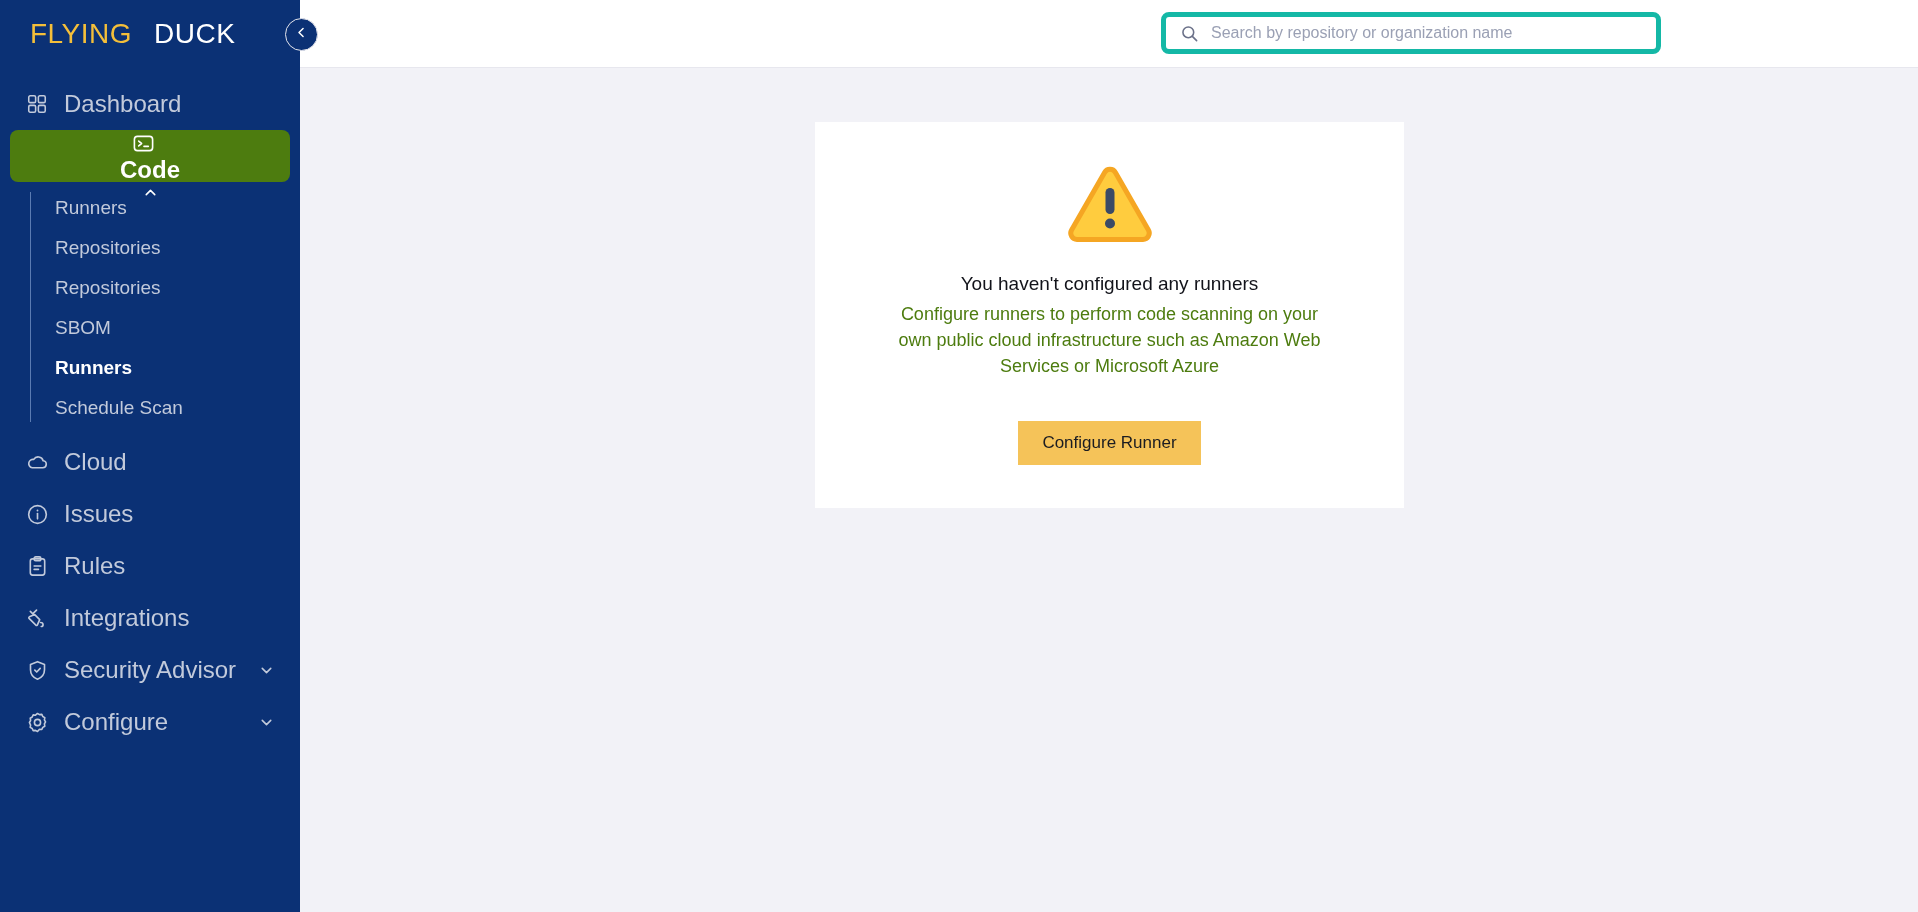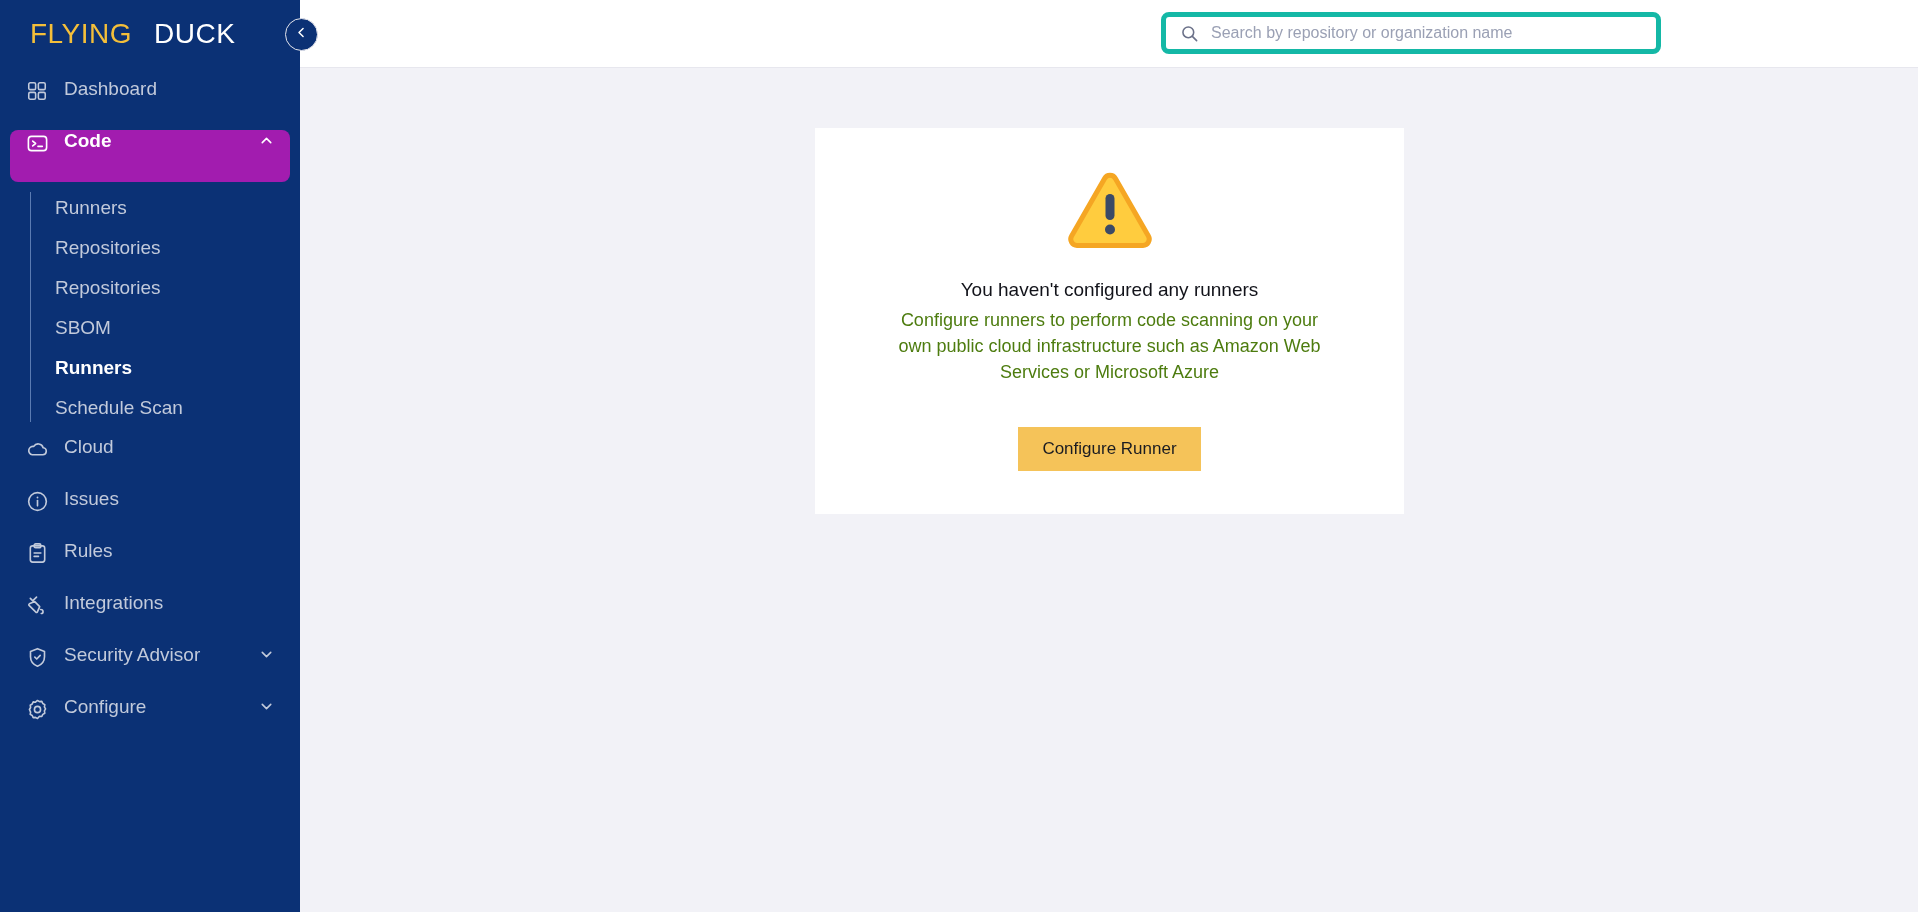--- a/index.html
+++ b/index.html
@@ -32,45 +32,46 @@
     letter-spacing: 0.5px;
     gap: 22px;
   }
   .logo .lg-a { color: #f4bf3a; font-size: 28px; font-weight: 400; letter-spacing: 0.5px; }
   .logo .lg-b { color: #ffffff; font-size: 28px; font-weight: 400; letter-spacing: 0.5px; }
 
   .nav { padding-top: 10px; }
 
   .nav-item {
     display: flex;
-    align-items: flex-start;
+    align-items: center;
     height: 52px;
     margin: 0 10px;
     padding: 0 14px 0 14px;
     border-radius: 8px;
     color: #c2cadb;
-    font-size: 19px;
+    font-size: 24px;
     cursor: pointer;
     position: relative;
   }
   .nav-item .ico {
     width: 26px; height: 26px;
     margin-right: 14px;
     display: inline-flex;
     align-items: center;
     justify-content: center;
     flex: 0 0 26px;
   }
   .nav-item .ico svg { display: block; }
   .nav-item .label { flex: 1 1 auto; white-space: nowrap; }
   .nav-item .caret { width: 20px; height: 20px; display: inline-flex; align-items: center; justify-content: center; }
   .nav-item.active {
-    background: #a21caf;
+    background: #4d7c0f;
     color: #ffffff;
     font-weight: 600;
+    flex-direction: column;
   }
 
   .submenu {
     position: relative;
     margin: 6px 0 8px 0;
     padding-left: 0;
   }
   .submenu:before {
     content: "";
     position: absolute;
@@ -150,21 +151,21 @@
   .content {
     flex: 1 1 auto;
     background: #f2f2f7;
     position: relative;
     overflow: auto;
   }
 
   .card {
     position: absolute;
     left: 515px;
-    top: 60px;
+    top: 54px;
     width: 589px;
     height: 386px;
     background: #ffffff;
     display: flex;
     flex-direction: column;
     align-items: center;
     justify-content: center;
     padding: 20px 40px;
   }
 

